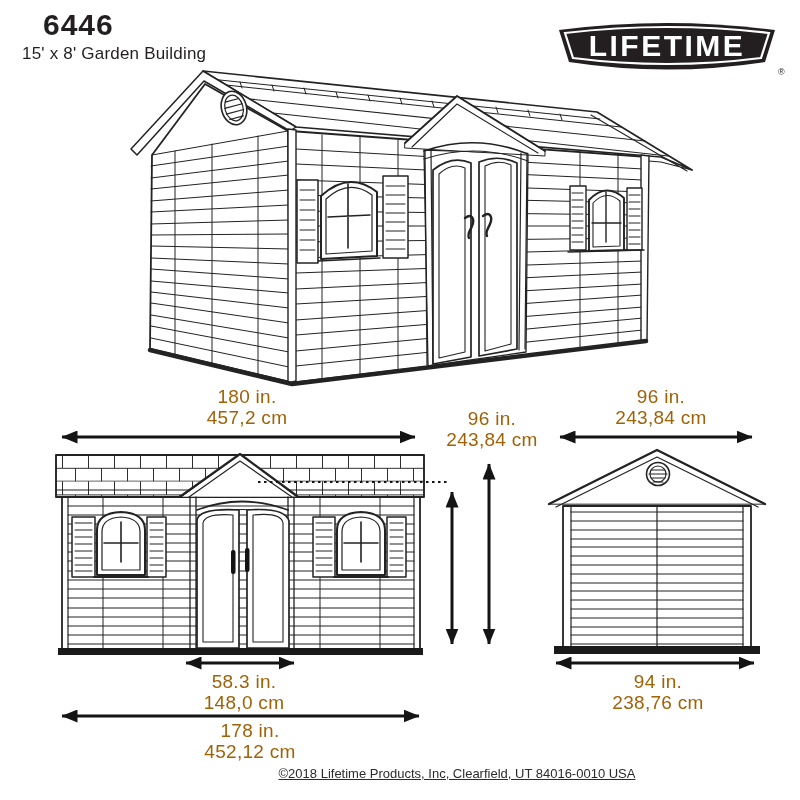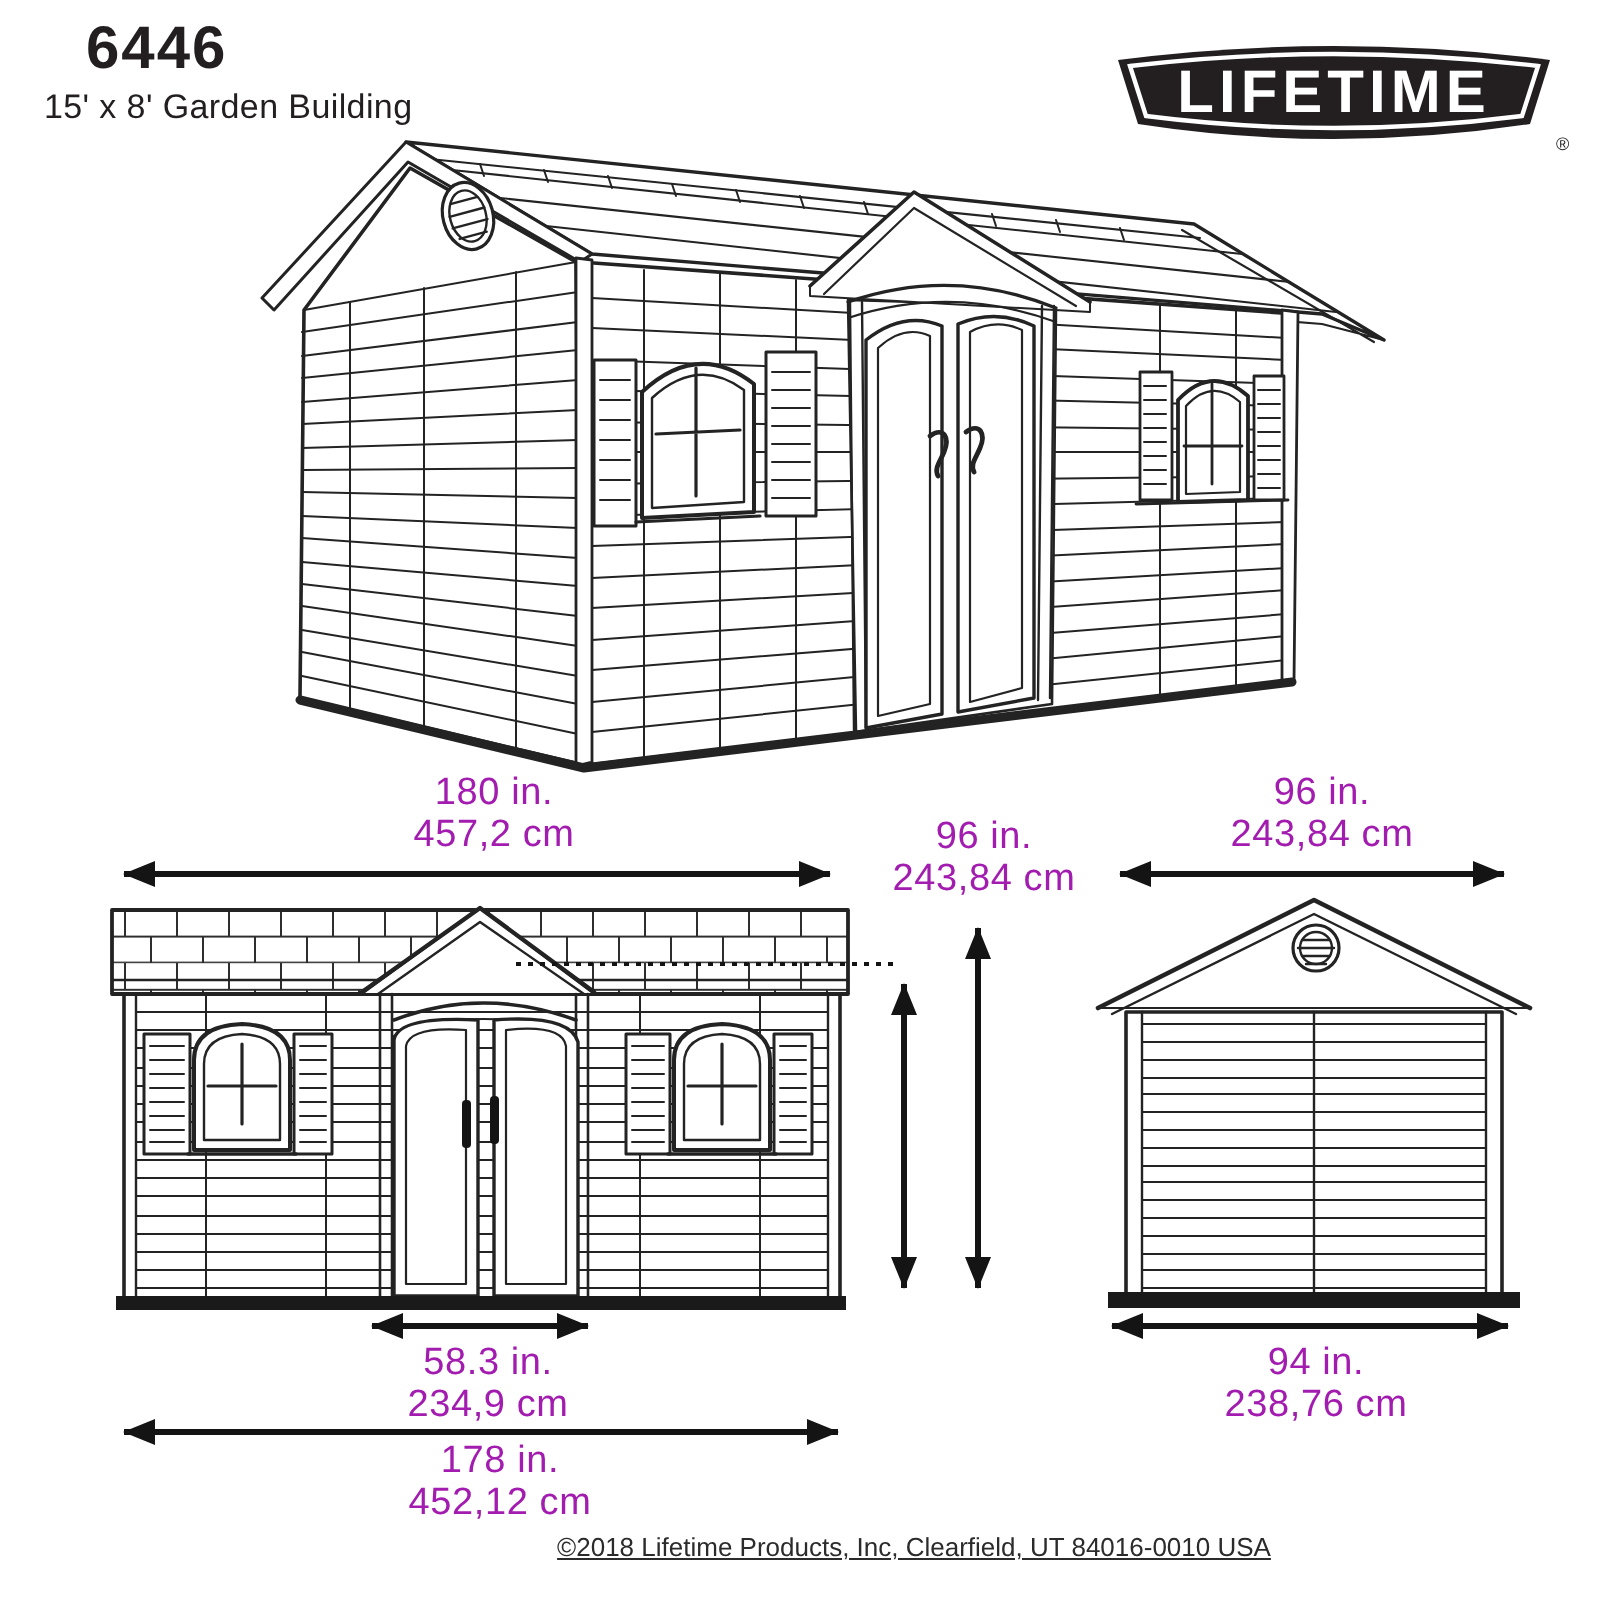--- a/index.html
+++ b/index.html
@@ -1,20 +1,20 @@
 <!DOCTYPE html>
 <html><head>
 <meta charset="utf-8">
 <style>
   html,body{margin:0;padding:0;background:#fff;}
   #canvas{position:relative;width:800px;height:800px;background:#fff;overflow:hidden;
           font-family:"Liberation Sans", sans-serif;color:#231f20;}
   svg{position:absolute;left:0;top:0;}
   .lbl{position:absolute;transform:translateX(-50%);text-align:center;
-       font-size:19px;line-height:21px;letter-spacing:.3px;color:#a21caf;white-space:nowrap;}
+       font-size:19px;line-height:21px;letter-spacing:.3px;color:#a16207;white-space:nowrap;}
   .title{position:absolute;left:22px;top:8px;font-size:30px;font-weight:bold;letter-spacing:1px;margin-left:21px;}
   .subtitle{position:absolute;left:22px;top:44px;font-size:17px;letter-spacing:.2px;text-align:center;}
   .copyright{position:absolute;left:457px;top:766px;transform:translateX(-50%);
              font-size:13px;color:#2b2b2b;white-space:nowrap;text-decoration:underline;}
 </style>
 </head>
 <body>
 
 <div id="canvas">
 
@@ -187,21 +187,21 @@
   </div>
 
   <div class="lbl" style="left:661px;top:386px">
     <div>96 in.</div>
     <div>243,84 cm</div>
   </div>
 
 
   <div class="lbl" style="left:244px;top:671px">
     <div>58.3 in.</div>
-    <div>234,9 cm</div>
+    <div>148,0 cm</div>
   </div>
 
   <div class="lbl" style="left:250px;top:720px">
     <div>178 in.</div>
     <div>452,12 cm</div>
   </div>
 
   <div class="lbl" style="left:658px;top:671px">
     <div>94 in.</div>
     <div>238,76 cm</div>

